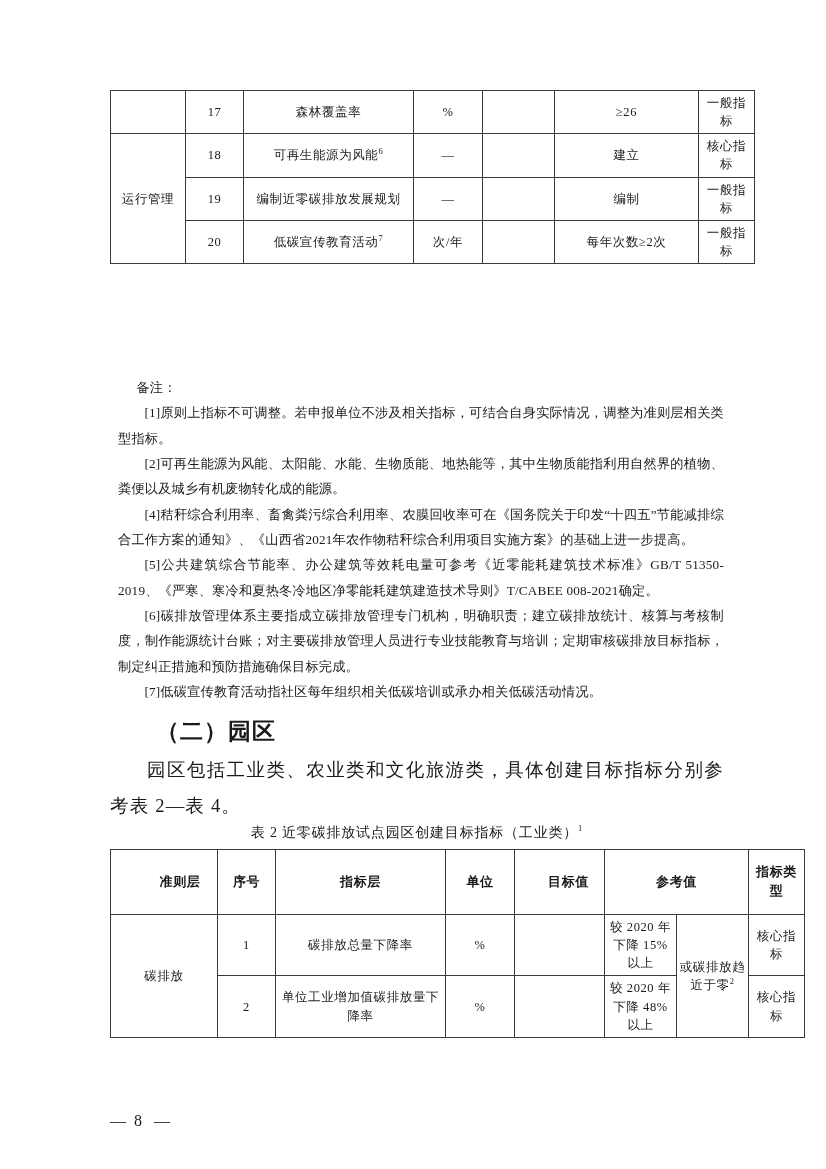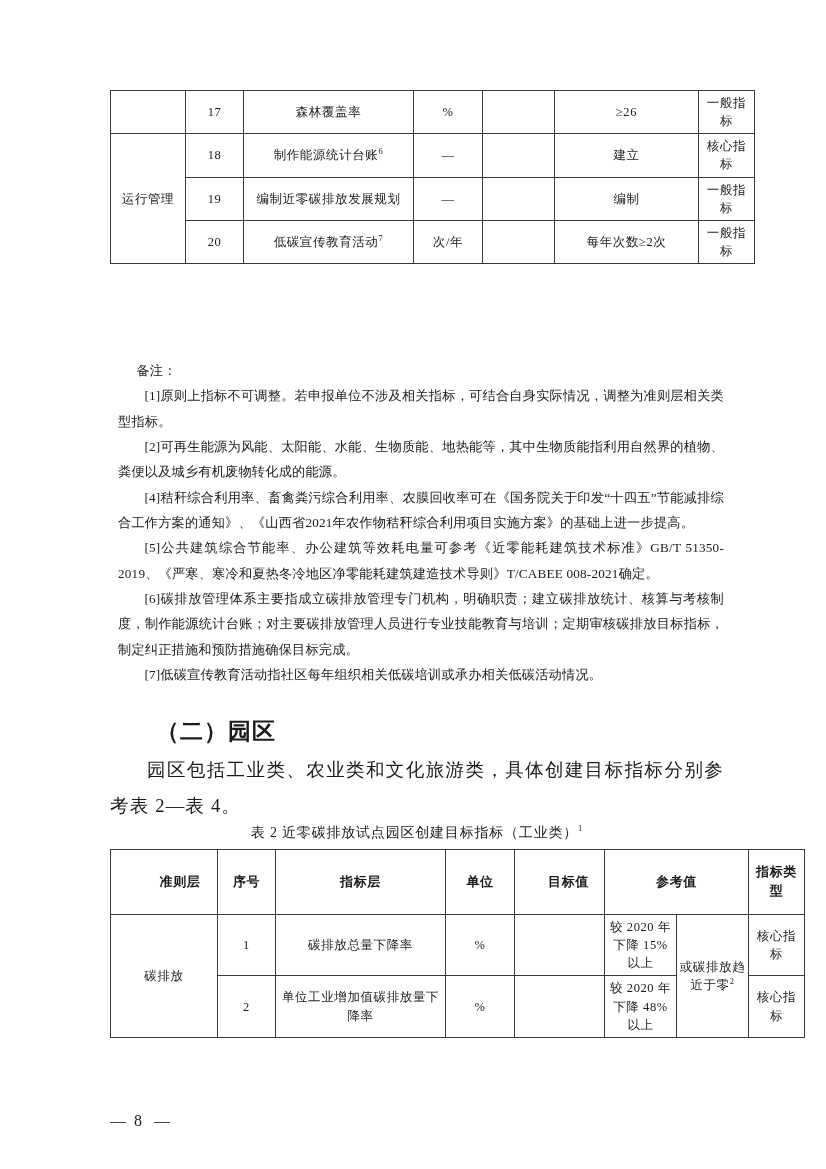--- a/index.html
+++ b/index.html
@@ -75,21 +75,21 @@
   #notes {
     position: absolute;
     left: 110px;
     top: 358px;
     width: 614px;
     font-size: 13.2px;
     line-height: 1.92;
     letter-spacing: 0.2px;
     text-align: justify;
   }
-  #notes .note-label { text-indent: 2em; }
+  #notes .note-label { text-indent: 2em; margin-top: 17px; }
   #notes .note-item { text-indent: 2em; margin-left: 8px; }
 
   
   #section-heading {
     position: absolute;
     left: 110px;
     top: 716px;
     width: 614px;
     font-size: 23px;
     font-weight: bold;
@@ -147,21 +147,21 @@
         <td style="width:165px;">森林覆盖率</td>
         <td style="width:64px;">%</td>
         <td style="width:67px;"></td>
         <td style="width:139px;">≥26</td>
         <td style="width:51px;" class="cell-2line"><span>一般指标</span></td>
       </tr>
 
       <tr class="r-tall">
         <td rowspan="3">运行管理</td>
         <td>18</td>
-        <td><span>制作能源统计台账</span><sup class="fn">6</sup></td>
+        <td><span>可再生能源为风能</span><sup class="fn">6</sup></td>
         <td>—</td>
         <td></td>
         <td>建立</td>
         <td class="cell-2line"><span>核心指标</span></td>
       </tr>
 
       <tr class="r-tall">
         <td>19</td>
         <td class="cell-2line">编制近零碳排放发展规划</td>
         <td>—</td>

